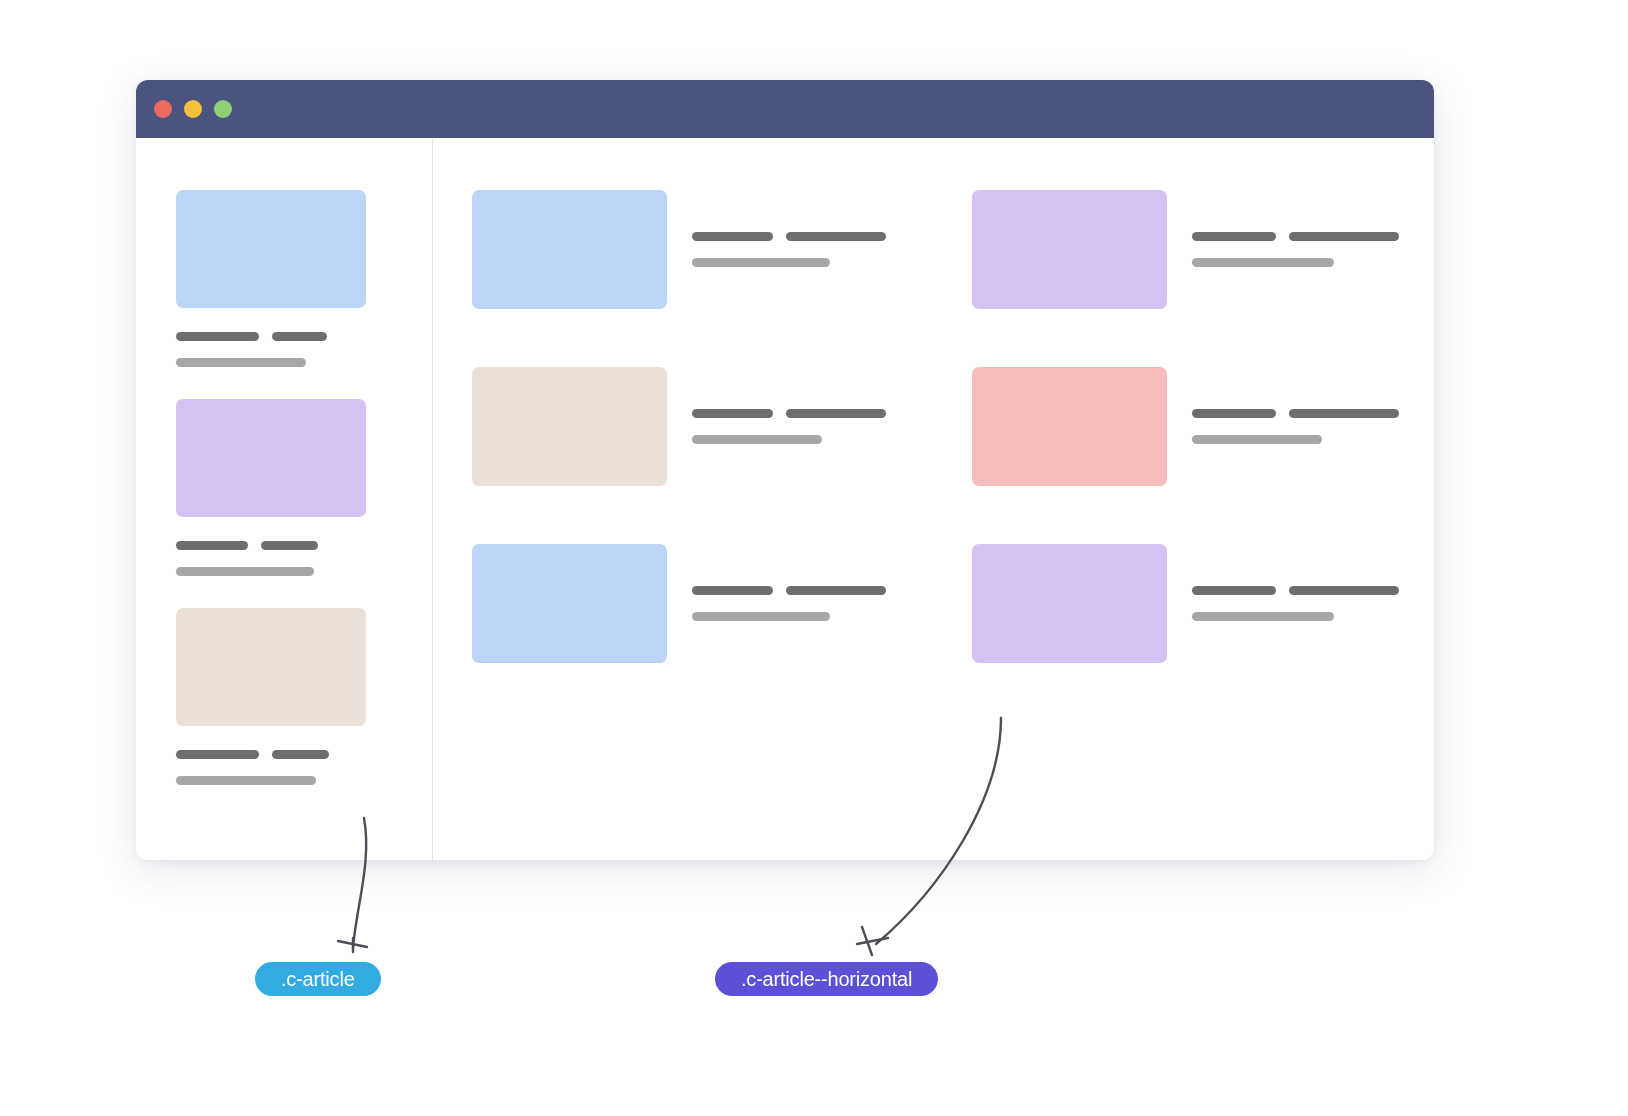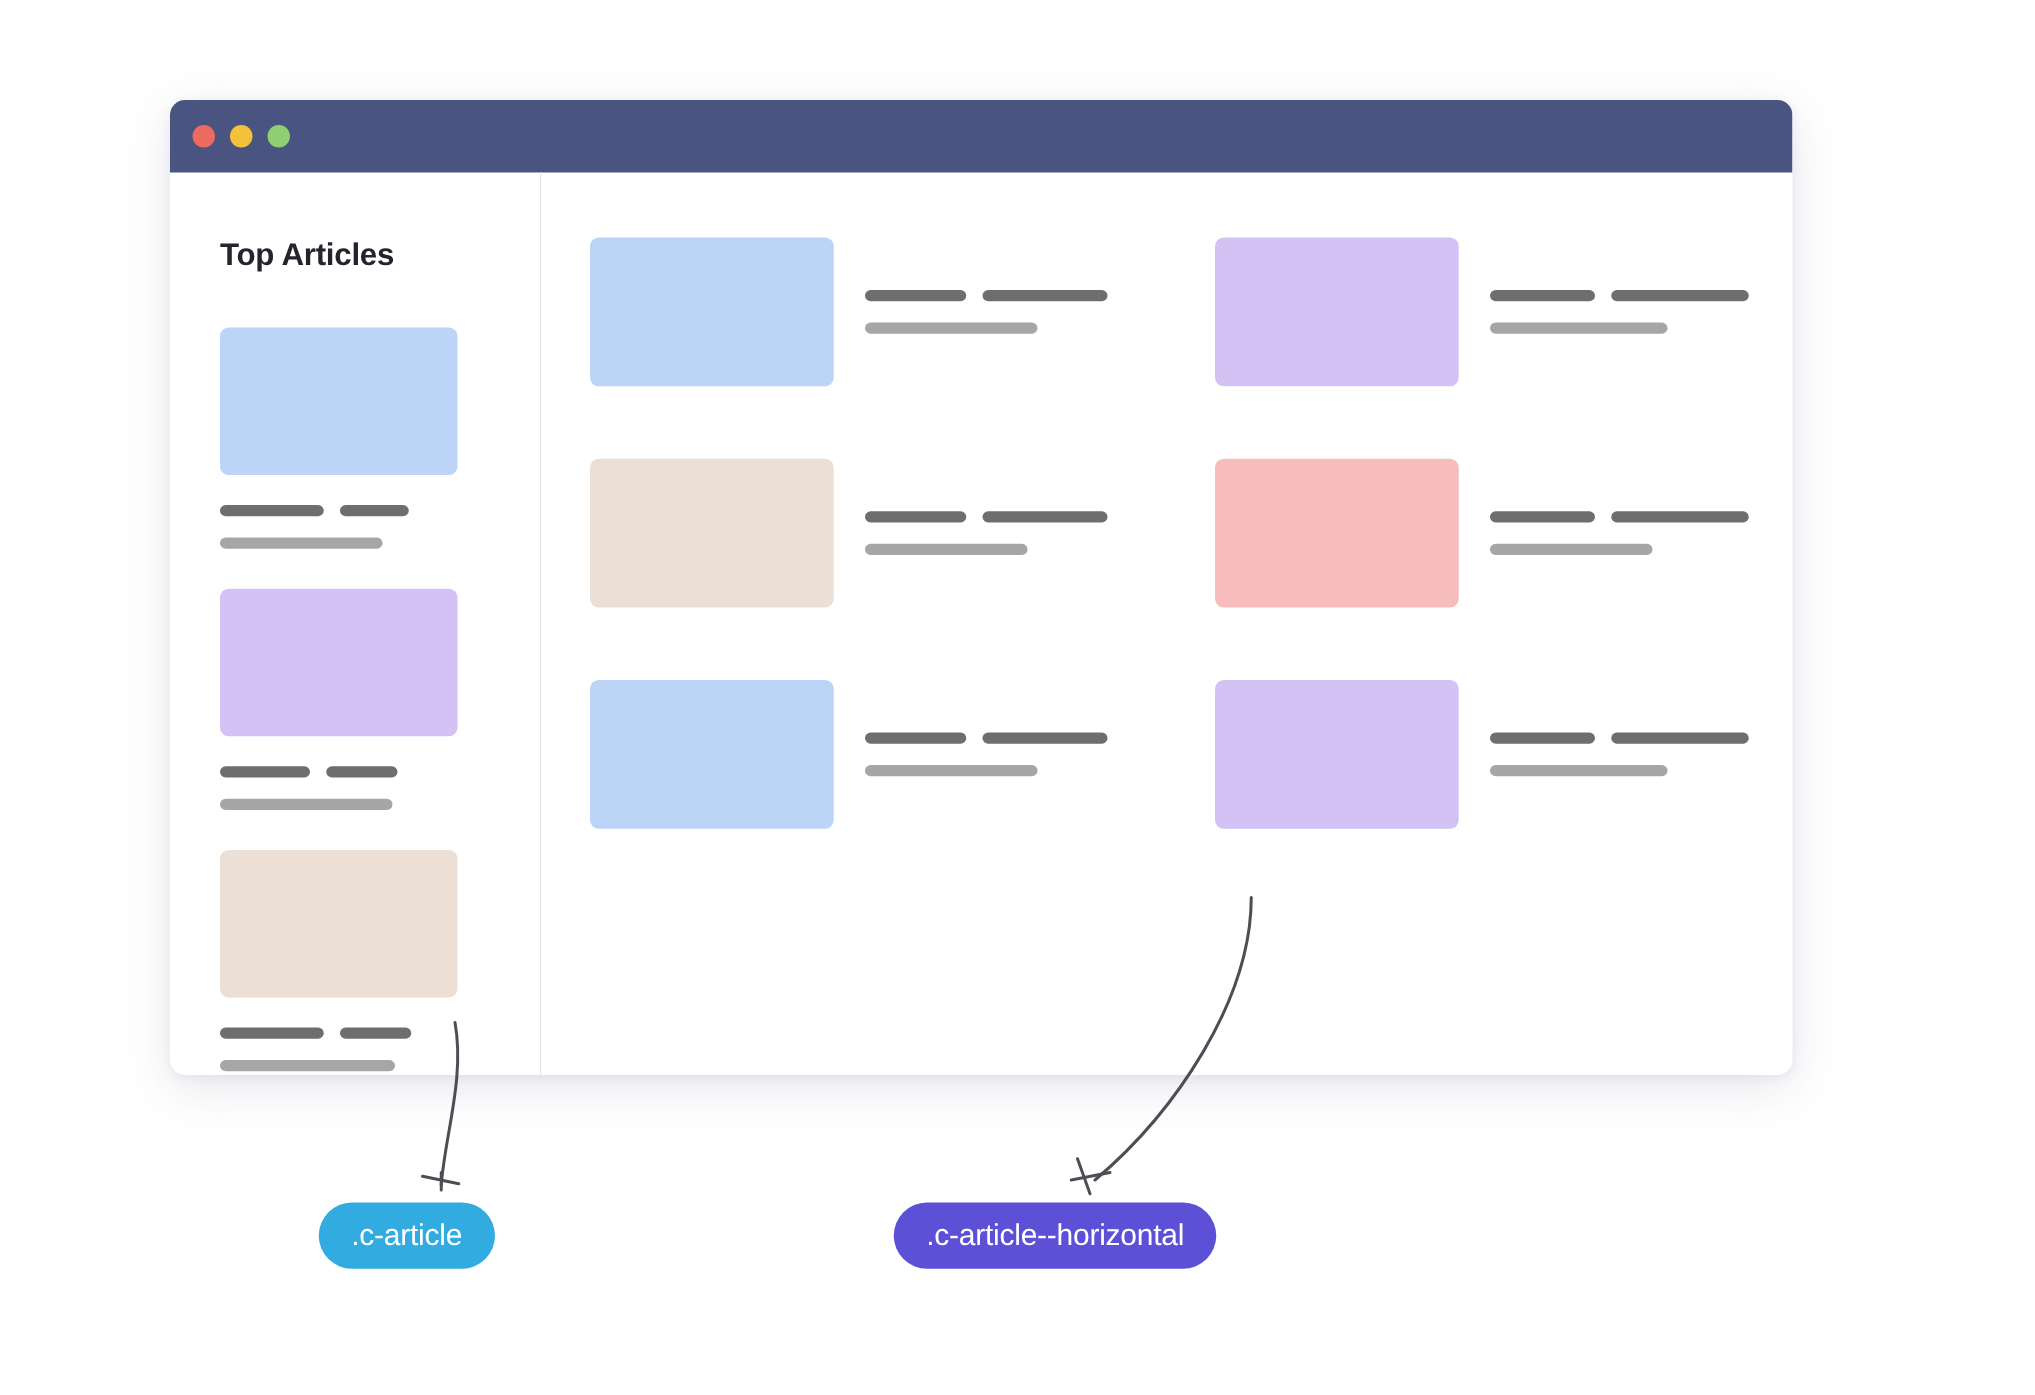--- a/index.html
+++ b/index.html
@@ -139,23 +139,23 @@
     width: 1628px;
     height: 1116px;
     pointer-events: none;
   }
   .pill {
     position: absolute;
     display: inline-flex;
     align-items: center;
     justify-content: center;
     color: #ffffff;
-    font-size: 24px;
+    font-size: 20px;
     border-radius: 999px;
-    height: 53px;
+    height: 34px;
     padding: 11px 26px;
     box-sizing: border-box;
     white-space: nowrap;
     letter-spacing: -0.2px;
   }
   #pill-article {
     left: 255px;
     top: 962px;
     background: #32abe0;
   }
@@ -174,21 +174,20 @@
     <div class="lights">
       <span class="light red"></span>
       <span class="light yellow"></span>
       <span class="light green"></span>
     </div>
   </div>
 
   <div class="window-body">
 
     <div class="col-left">
-      <h2 class="section-title">Top Articles</h2>
       <div id="left-cards">
           <div class="card-v">
             <div class="thumb" style="background: rgb(188, 212, 245);"></div>
             <div class="lines">
               <div class="line-row">
                 <span class="bar" style="width: 83px;"></span>
                 <span class="bar" style="width: 55px;"></span>
               </div>
               <div class="line-row">
                 <span class="bar light" style="width: 130px;"></span>

